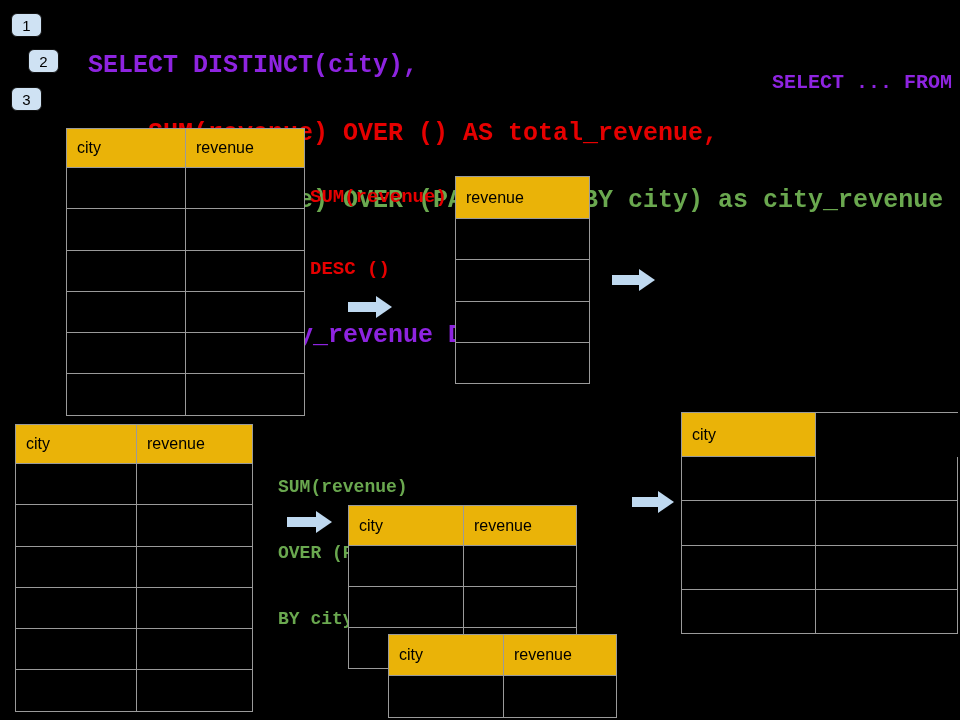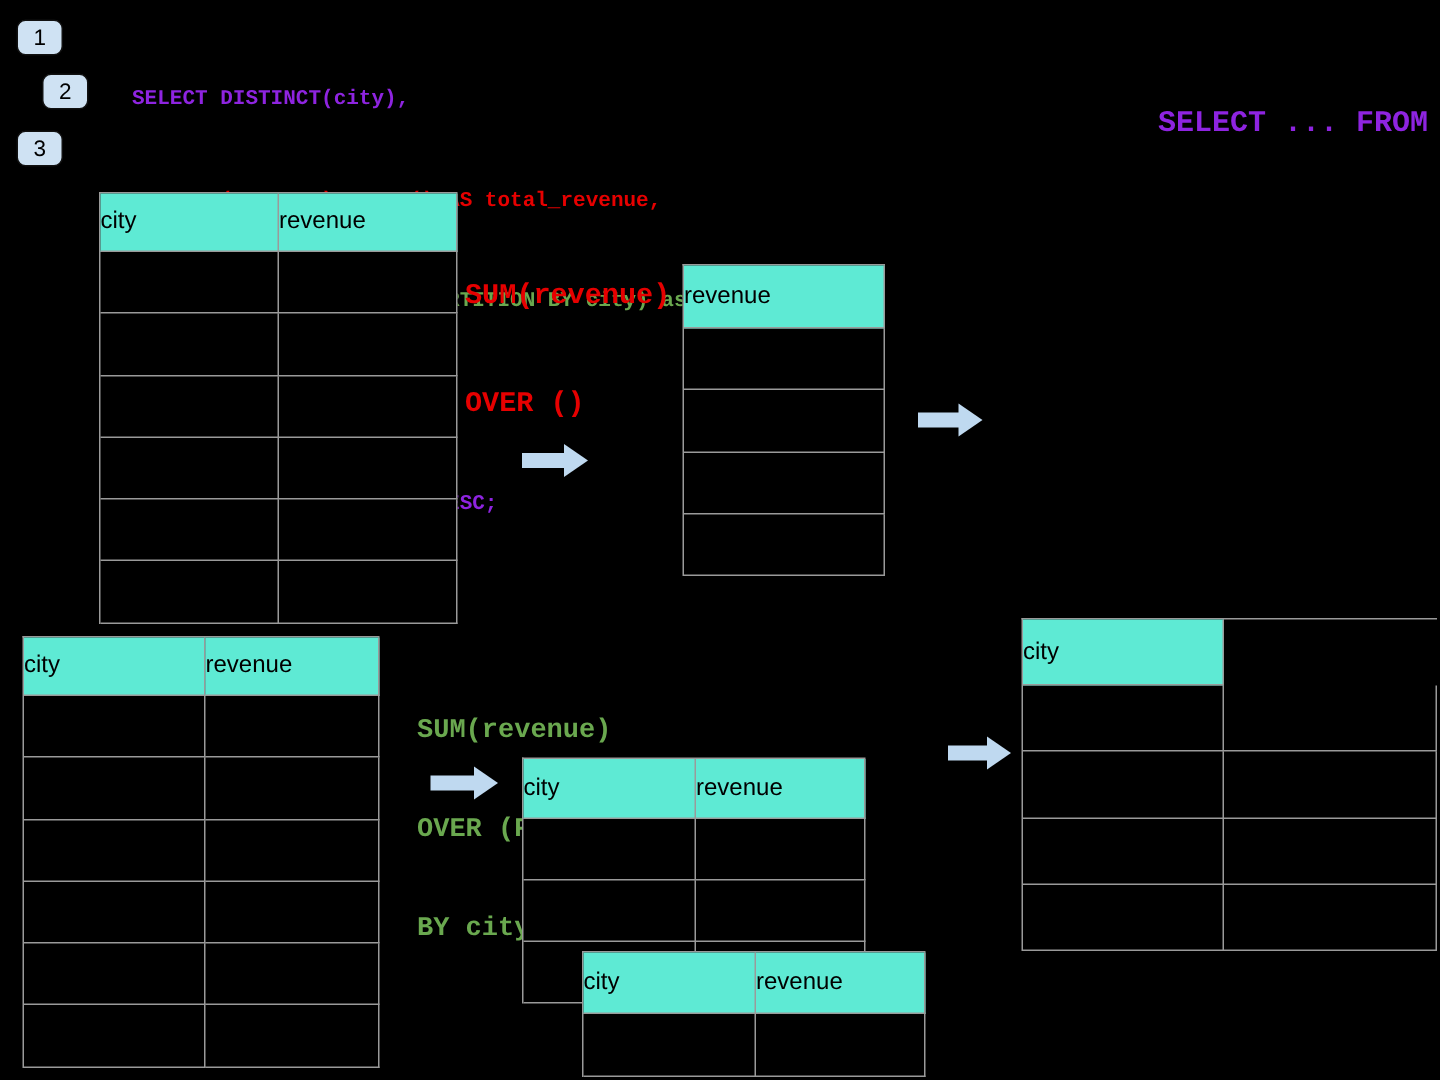--- a/index.html
+++ b/index.html
@@ -1,32 +1,32 @@
 <!DOCTYPE html>
 <html><head>
 <meta charset="utf-8">
 <style>
   *{margin:0;padding:0;box-sizing:border-box}
   html,body{width:960px;height:720px}
   body{position:relative;background:#000;overflow:hidden;font-family:"Liberation Sans",sans-serif}
   .code{position:absolute;font-family:"Liberation Mono","DejaVu Sans Mono",monospace;font-weight:bold;white-space:pre}
-  .sqlmain{left:88px;top:10px;font-size:14px;line-height:22.5px}
+  .sqlmain{left:88px;top:10px;font-size:25px;line-height:22.5px}
   .sidenote{left:772px;top:33px;font-size:20px;line-height:20px}
   .ann-total{left:310px;top:137px;font-size:19px;line-height:24px}
   .ann-part{left:278px;top:432px;font-size:18px;line-height:22px}
   .purple{color:#8e24e0}
   .red{color:#e60000}
   .green{color:#6aa84f}
   .badge{position:absolute;width:31px;height:24px;background:#cfe2f3;border:1px solid #111;
          border-radius:6px;color:#000;font-size:15px;display:flex;align-items:center;justify-content:center}
   .b1{left:11px;top:13px}.b2{left:28px;top:49px}.b3{left:11px;top:87px}
   .tbl{position:absolute;background:#000;border-top:1px solid #9a9a9a;border-left:1px solid #9a9a9a}
   .tr{display:grid}
   .tr>div{border-right:1px solid #9a9a9a;border-bottom:1px solid #9a9a9a}
-  .hdr>div{background:#5eead4;color:#000;font-size:16px;display:flex;align-items:center;}
+  .hdr>div{background:#eab308;color:#000;font-size:16px;display:flex;align-items:center;padding-left:10px}
   .t1{left:66px;top:128px;width:239px}  .t1 .tr{grid-template-columns:119px 1fr} .t1 .hdr{height:39px} .t1 .row{height:41.3px}
   .t2{left:455px;top:176px;width:135px} .t2 .tr{grid-template-columns:1fr}       .t2 .hdr{height:42px} .t2 .row{height:41.3px}
   .t3{left:15px;top:424px;width:238px}  .t3 .tr{grid-template-columns:121px 1fr} .t3 .hdr{height:39px} .t3 .row{height:41.3px}
   .t4{left:348px;top:505px;width:229px} .t4 .tr{grid-template-columns:115px 1fr} .t4 .hdr{height:40px} .t4 .row{height:41px}
   .t5{left:388px;top:634px;width:229px;z-index:3} .t5 .tr{grid-template-columns:115px 1fr} .t5 .hdr{height:41px} .t5 .row{height:42px}
   .t6{left:681px;top:412px;width:277px} .t6 .tr{grid-template-columns:134px 1fr} .t6 .hdr{height:44px} .t6 .row{height:44.3px}
   .arrow{position:absolute;height:22px}
   .arrow .shaft{position:absolute;left:0;right:14px;top:6px;height:10px;background:#bfd9f0}
   .arrow .head{position:absolute;right:0;top:0;width:0;height:0;
                border-top:11px solid transparent;border-bottom:11px solid transparent;border-left:16px solid #bfd9f0}
@@ -49,21 +49,21 @@
   <div class="purple">  FROM rides</div>
   <div class="purple">  ORDER by city_revenue DESC;</div>
 </div>
 
 <div class="code sidenote purple">
   <div>SELECT ... FROM</div>
 </div>
 
 <div class="code ann-total red">
   <div>SUM(revenue)</div>
-  <div>OVER ()</div>
+  <div>DESC ()</div>
 </div>
 
 <div class="code ann-part green">
   <div>SUM(revenue)</div>
   <div>OVER (PARTITION</div>
   <div>BY city)</div>
 </div>
 
 <div class="tbl t1">
   <div class="tr hdr">

